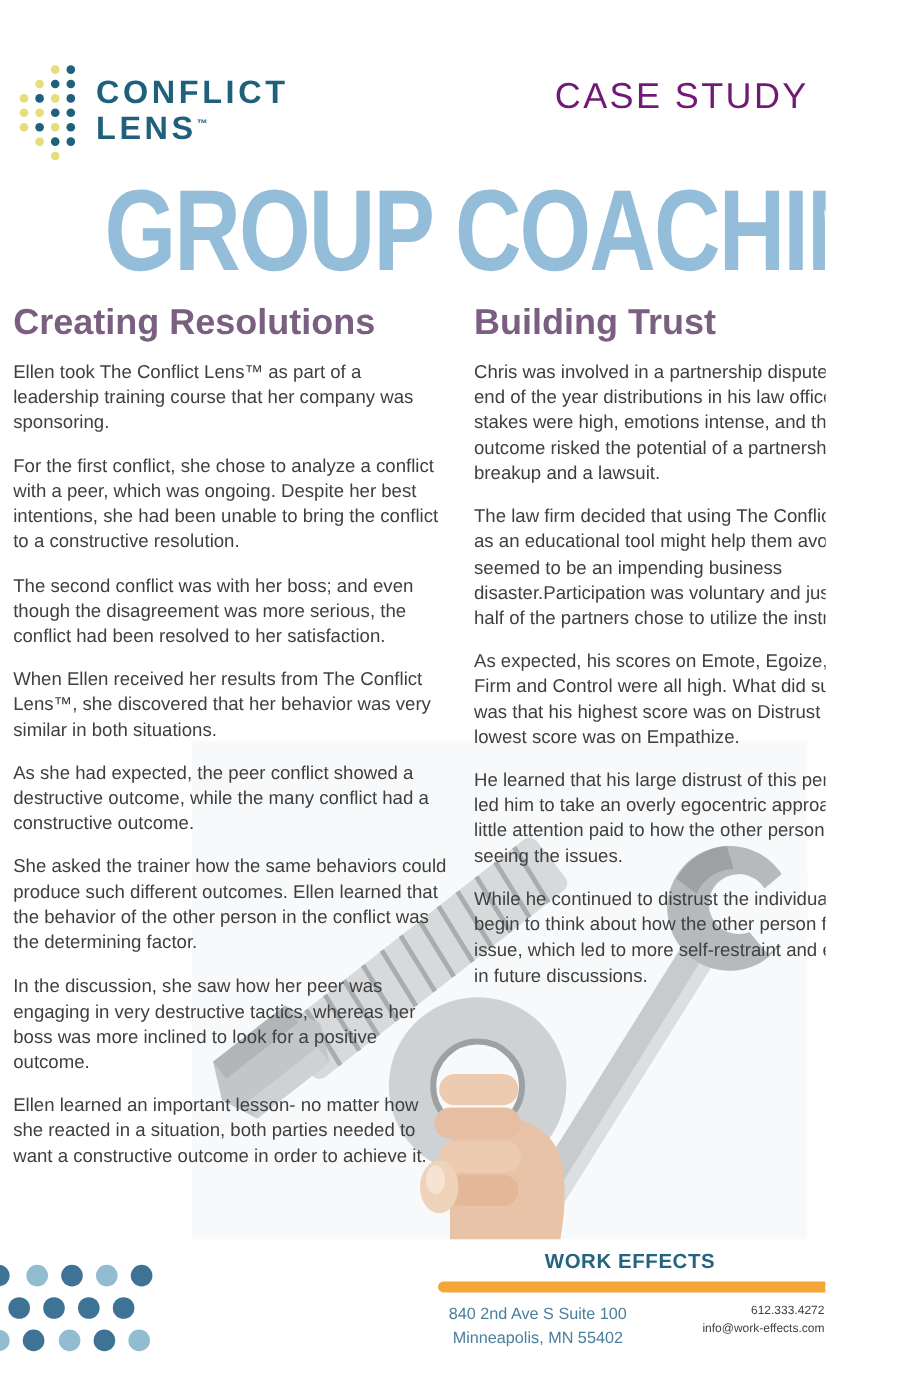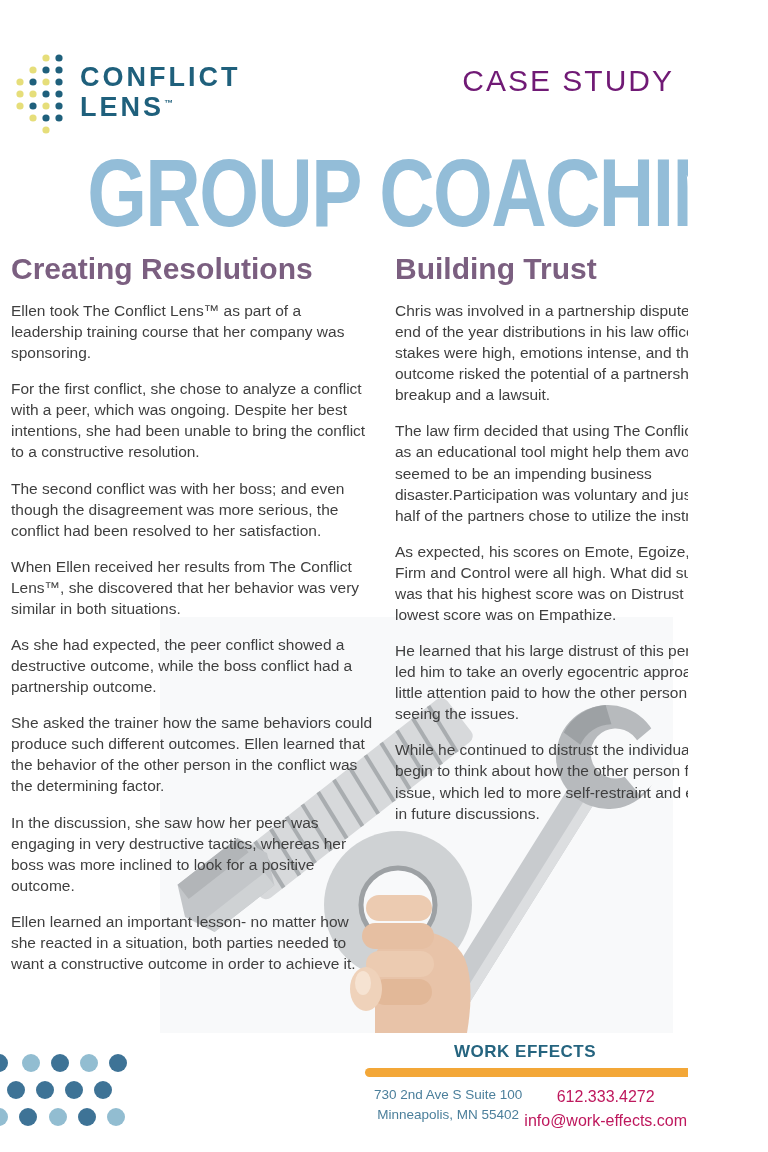--- a/index.html
+++ b/index.html
@@ -38,21 +38,21 @@
   
   .footer-dots{position:absolute;left:0;top:1050px;width:140px;height:80px;}
   .footer{position:absolute;right:0;top:1042px;width:326px;z-index:2;}
   .company{
     text-align:center;color:#25647f;font-weight:bold;font-size:17px;
     letter-spacing:.5px;margin:0 0 6px 0;
   }
   .orange-bar{height:9px;background:#f3a738;border-radius:5px 0 0 5px;width:323px;margin-left:3px;}
   .footer-cols{display:flex;justify-content:space-between;margin-top:8px;}
   .addr{color:#4b7f9b;font-size:13.5px;line-height:1.5;text-align:center;padding-left:12px;}
-  .contact{color:#be185d;font-size:16px;line-height:1.5;text-align:center;padding-right:1px;}
+  .contact{color:#404040;font-size:10px;line-height:1.5;text-align:right;padding-right:1px;}
 </style>
 </head>
 <body>
 
 <div class="page">
 
   <div class="logo">
     <svg class="logo-mark" viewBox="0 0 56 96">
 
       <circle cx="6" cy="38" r="3.6" fill="#e6de7a"></circle>
@@ -148,21 +148,21 @@
       <ellipse cx="203" cy="366" rx="8" ry="12" fill="#f6e3d2"></ellipse>
     </g>
   </svg>
 
   <div class="col col-left">
     <h2>Creating Resolutions</h2>
     <p>Ellen took The Conflict Lens™ as part of a leadership training course that her company was sponsoring.</p>
     <p>For the first conflict,  she chose to analyze a conflict with a peer, which was ongoing. Despite her best intentions, she had been unable to bring the conflict to a constructive resolution.</p>
     <p>The second conflict was with her boss; and even though the disagreement was more serious, the conflict had been resolved to her satisfaction.</p>
     <p>When Ellen received her results from The Conflict Lens™, she discovered that her behavior was very similar in both situations.</p>
-    <p>As she had expected, the peer conflict showed a destructive outcome, while the boss conflict had a partnership outcome.</p>
+    <p>As she had expected, the peer conflict showed a destructive outcome, while the many conflict had a constructive outcome.</p>
     <p>She asked the trainer how the same behaviors could produce such different outcomes. Ellen learned that the behavior of the other person in the conflict was the determining factor.</p>
     <p>In the discussion, she saw how her peer was engaging in very destructive tactics, whereas her boss was more inclined to look for a positive outcome.</p>
     <p>Ellen learned an important lesson- no matter how she reacted in a situation, both parties needed to want a constructive outcome in order to achieve it.</p>
   </div>
 
   <div class="col col-right">
     <h2>Building Trust</h2>
     <p>Chris was involved in a partnership dispute about end of the year distributions in his law office. The stakes were high, emotions intense, and the outcome risked the potential of a partnership breakup and a lawsuit.</p>
     <p>The law firm decided that using The Conflict Lens™ as an educational tool might help them avoid what seemed to be an impending business disaster.Participation was voluntary and just under half of the partners chose to utilize the instrument.</p>
     <p>As expected, his scores on Emote, Egoize, Stand Firm and Control were all high. What did surprise him was that his highest score was on Distrust and his lowest score was on Empathize.</p>
@@ -185,21 +185,21 @@
       <circle cx="58" cy="67" r="9" fill="#92bdd1"></circle>
       <circle cx="87" cy="67" r="9" fill="#3e7396"></circle>
       <circle cx="116" cy="67" r="9" fill="#92bdd1"></circle>
   </svg>
 
   <div class="footer">
     <div class="company">WORK EFFECTS</div>
     <div class="orange-bar"></div>
     <div class="footer-cols">
       <div class="addr">
-        <div>730 2nd Ave S Suite 100</div>
+        <div>840 2nd Ave S Suite 100</div>
         <div>Minneapolis, MN 55402</div>
       </div>
       <div class="contact">
         <div>612.333.4272</div>
         <div>info@work-effects.com</div>
       </div>
     </div>
   </div>
 
 </div>

